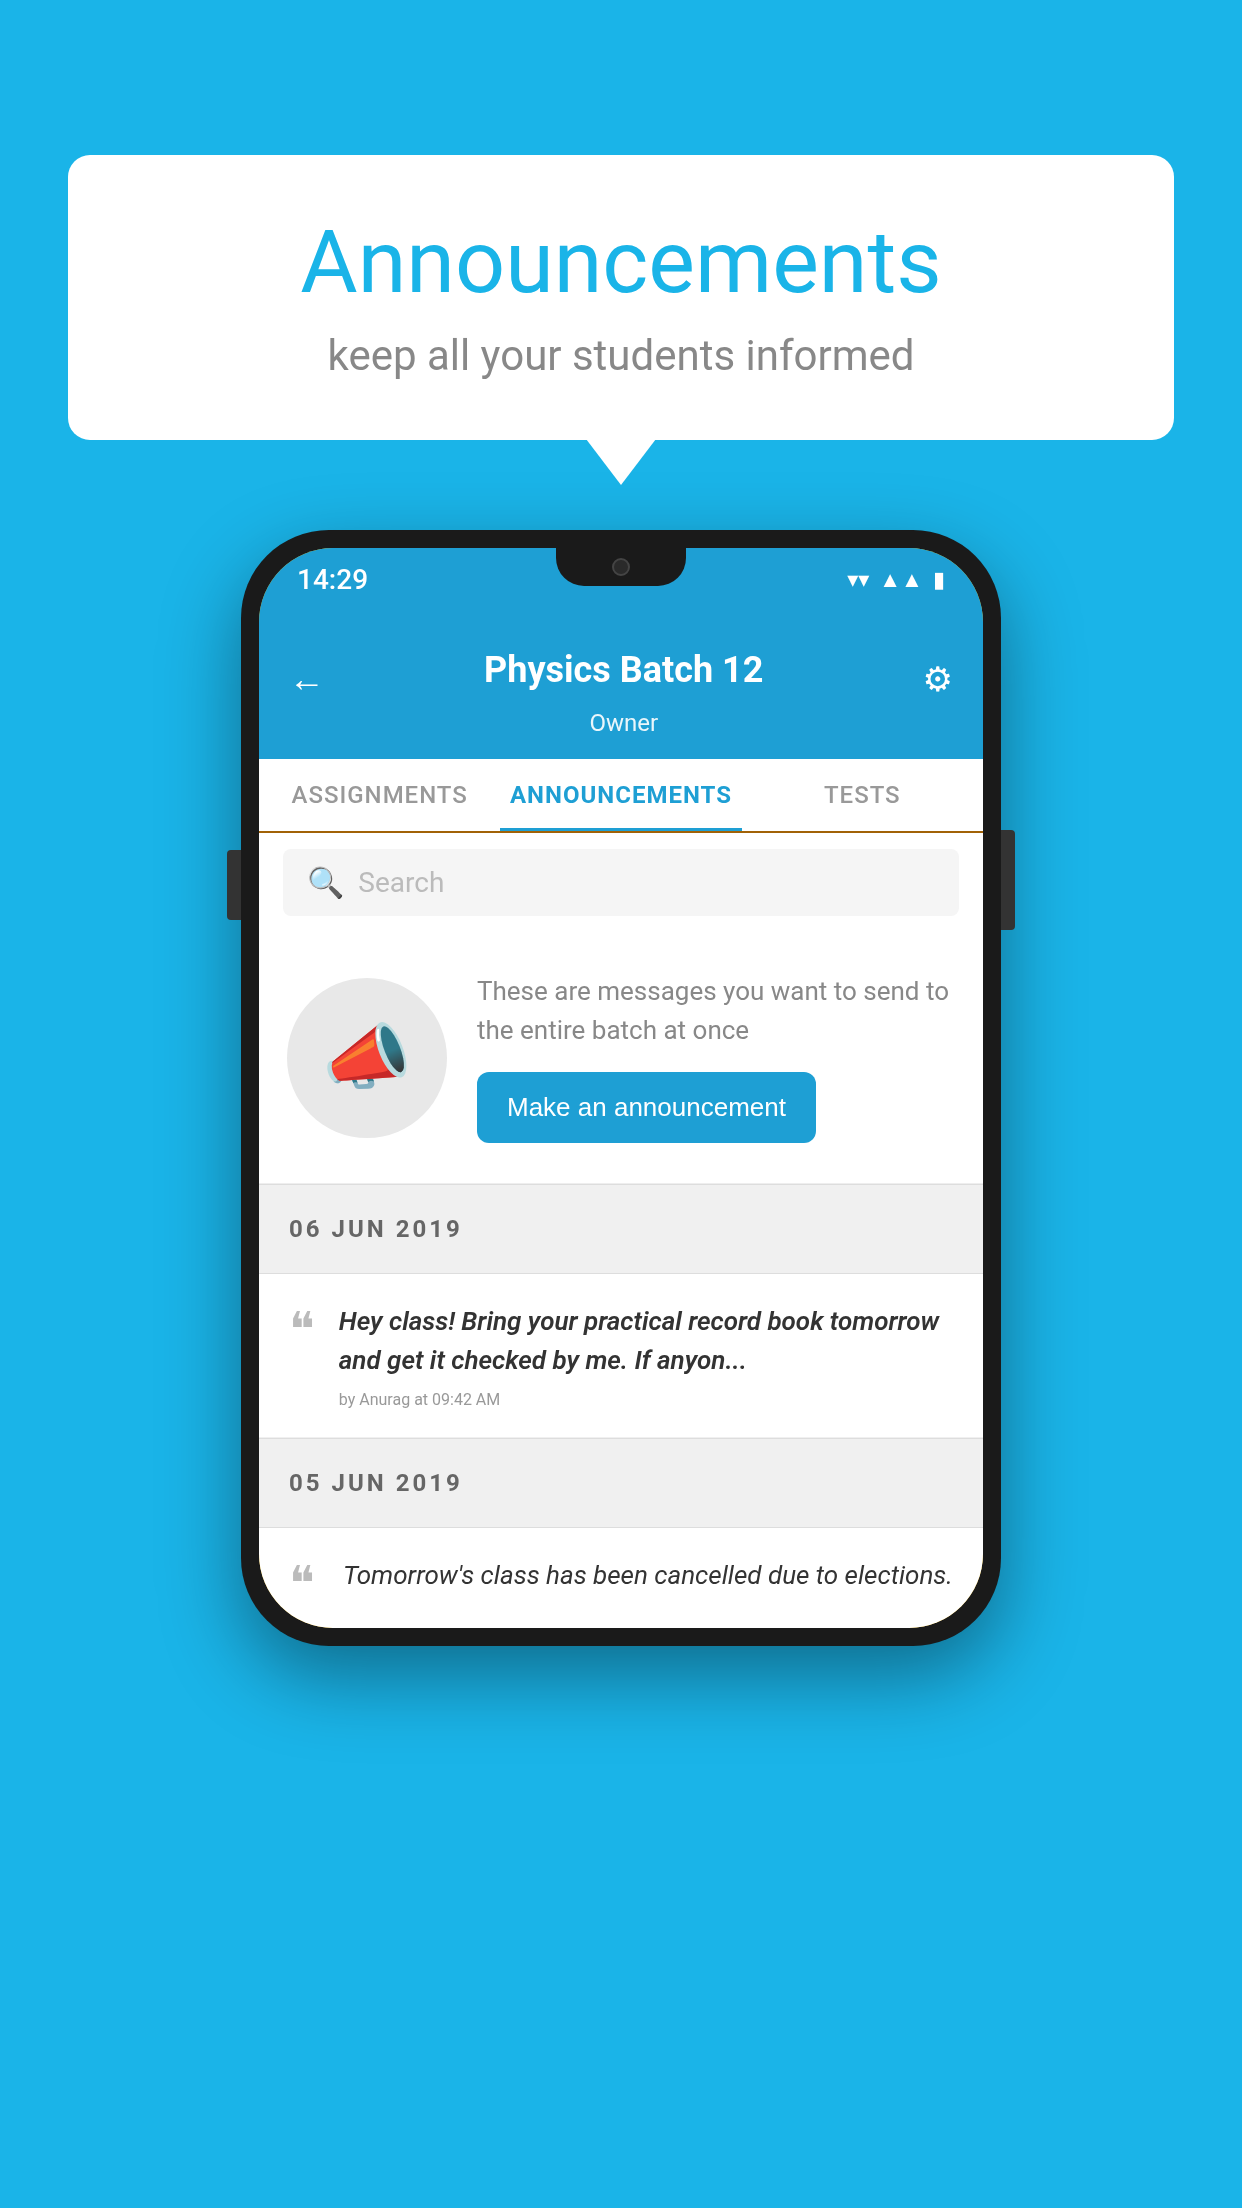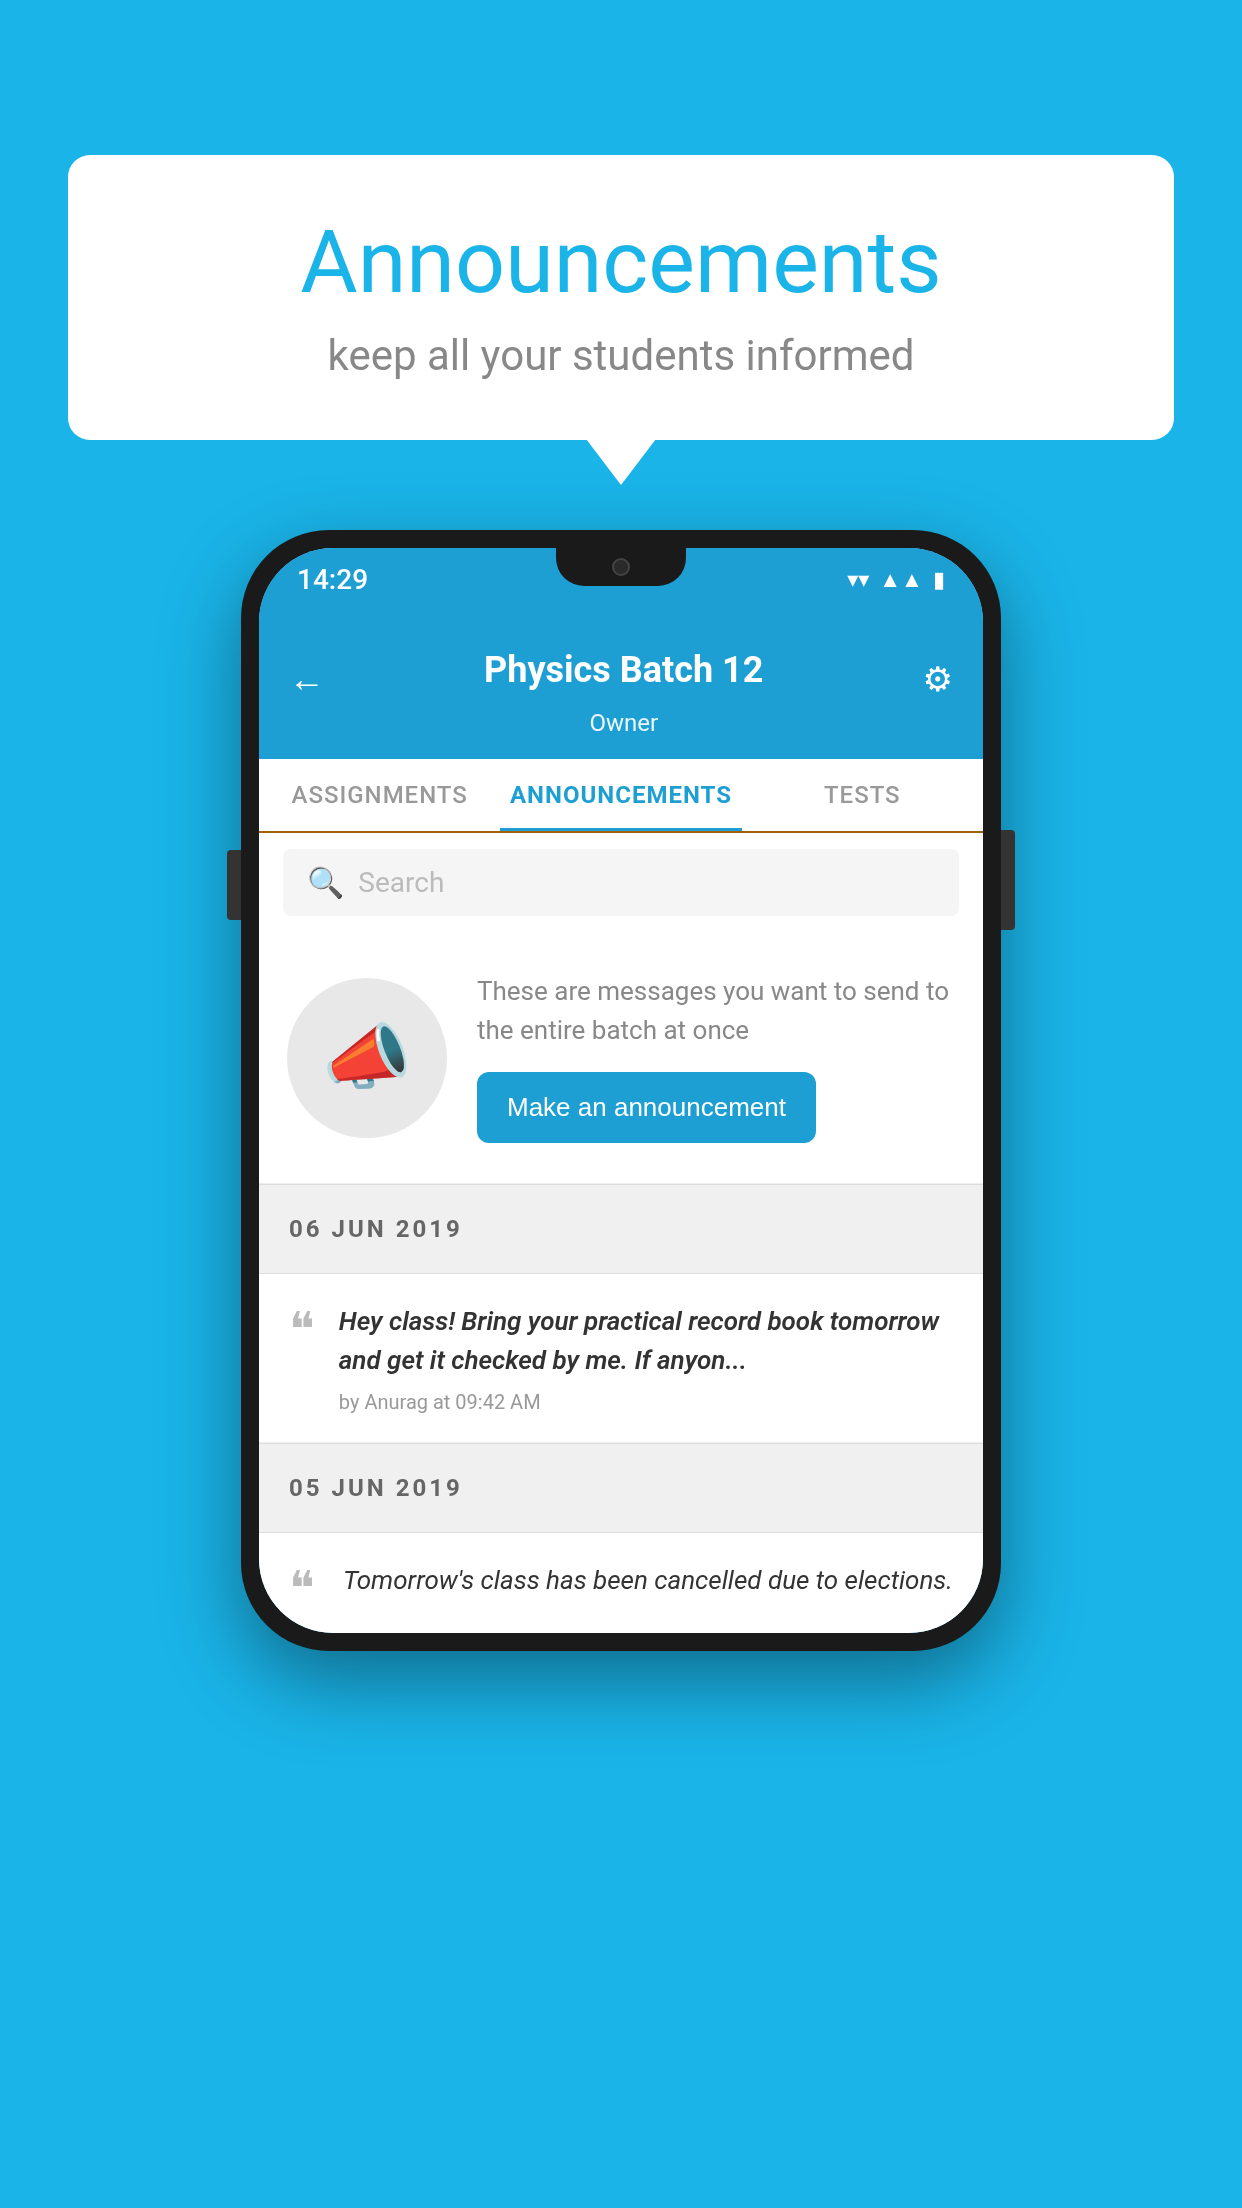--- a/index.html
+++ b/index.html
@@ -90,21 +90,21 @@
       position: absolute;
       right: -14px;
       top: 300px;
       width: 14px;
       height: 100px;
       background: #333;
       border-radius: 0 4px 4px 0;
     }
 
     .phone-inner {
-      background: #7dd3fc;
+      background: #eab308;
       border-radius: 74px;
       overflow: hidden;
       position: relative;
     }
 
     
     .notch {
       position: absolute;
       top: 0;
       left: 50%;
@@ -340,21 +340,21 @@
     .announcement-text {
       font-size: 26px;
       color: #333;
       font-style: italic;
       font-weight: 600;
       line-height: 1.5;
       margin-bottom: 10px;
     }
 
     .announcement-meta {
-      font-size: 20px;
+      font-size: 16px;
       color: #999;
     }
 
     
     .announcement-item-2 {
       background: white;
       display: flex;
       align-items: flex-start;
       padding: 28px 30px 20px 30px;
       gap: 24px;

